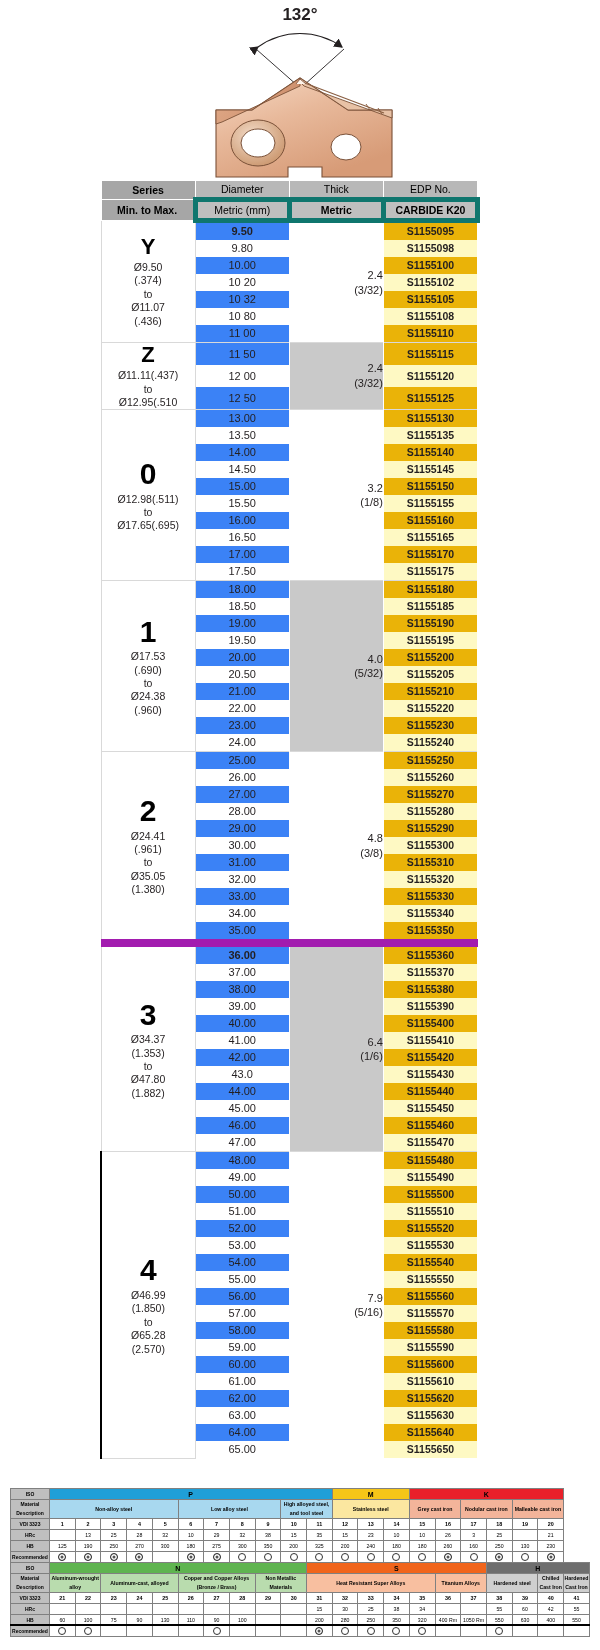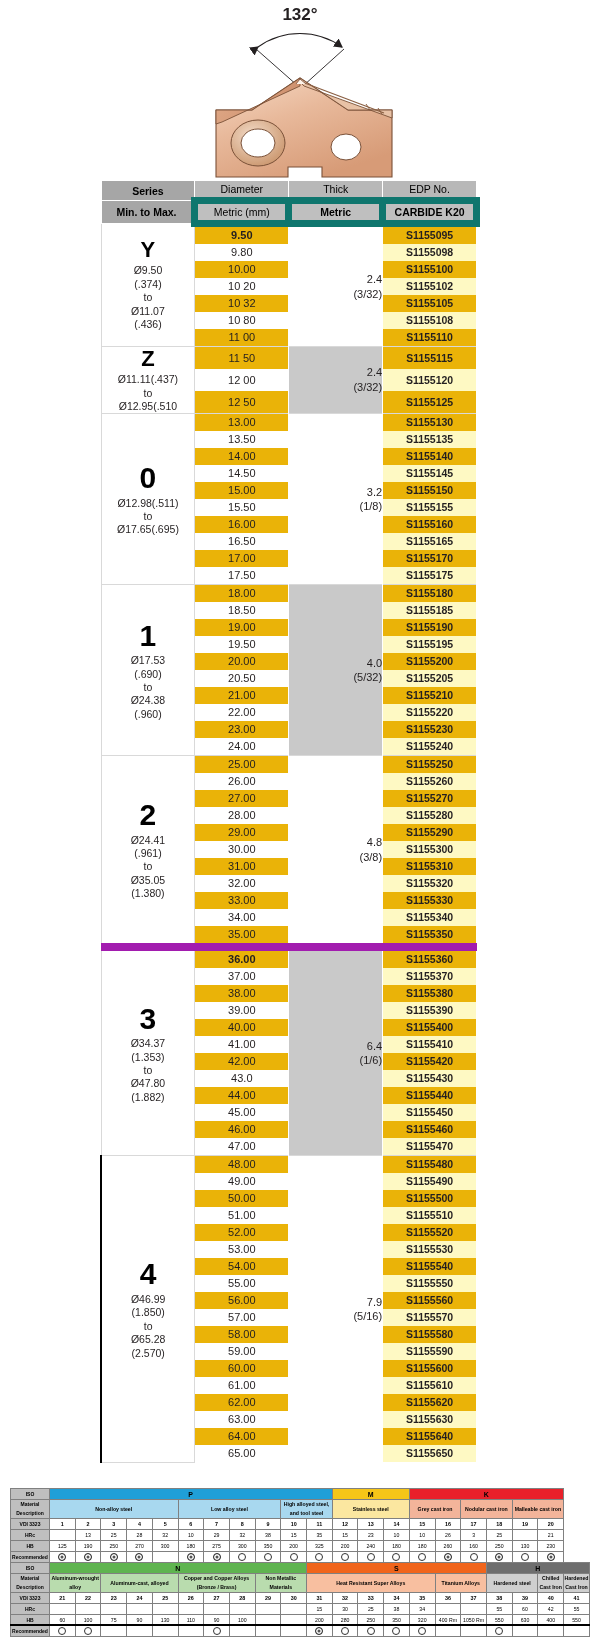--- a/index.html
+++ b/index.html
@@ -15,37 +15,37 @@
 
   
   #spec-table{position:absolute;left:100px;top:180px;width:380px;}
   table.spec{border-collapse:collapse;width:380px;table-layout:fixed;}
   table.spec td,table.spec th{padding:0;margin:0;}
 
   .hdr{background:#a6a6a6;color:#000;font-weight:bold;font-size:10.5px;
        text-align:center;height:16px;border:1px solid #ffffff;}
   .hdr.light{background:#b8b8b8;font-weight:normal;}
   .hdr2{background:#bfbfbf;color:#000;font-size:10.5px;text-align:center;
-        height:16px;border:7px solid #0f766e;font-weight:bold;}
+        height:16px;border:5px solid #0f766e;font-weight:bold;}
   .hdr2.norm{font-weight:normal;}
 
   .series-cell{
     border:1px solid #d9d9d9;background:#ffffff;text-align:center;
     vertical-align:middle;font-size:10.5px;line-height:1.28;padding:4px 2px;
     width:118px;
   }
   .series-letter{font-weight:bold;display:block;margin-bottom:3px;color:#000;}
   .sz-big{font-size:30px;line-height:1.05;}
   .sz-med{font-size:22px;line-height:1.05;}
 
   .dia-cell{
     text-align:center;font-size:11px;height:17px;line-height:17px;
     width:86px;color:#231f20;border-left:1px solid #ffffff;border-right:1px solid #ffffff;
   }
-  .dia-cell.shade{background:#eab308;text-align:center;}
+  .dia-cell.shade{background:#3b82f6;text-align:center;}
   .dia-cell.plain{background:#ffffff;}
   .dia-cell.bold{font-weight:bold;}
 
   .thick-cell{
     text-align:right;vertical-align:middle;font-size:11px;width:86px;
     line-height:1.35;color:#231f20;
   }
   .thick-cell.shade{background:#c9c9c9;}
   .thick-cell.plain{background:#ffffff;}
 

